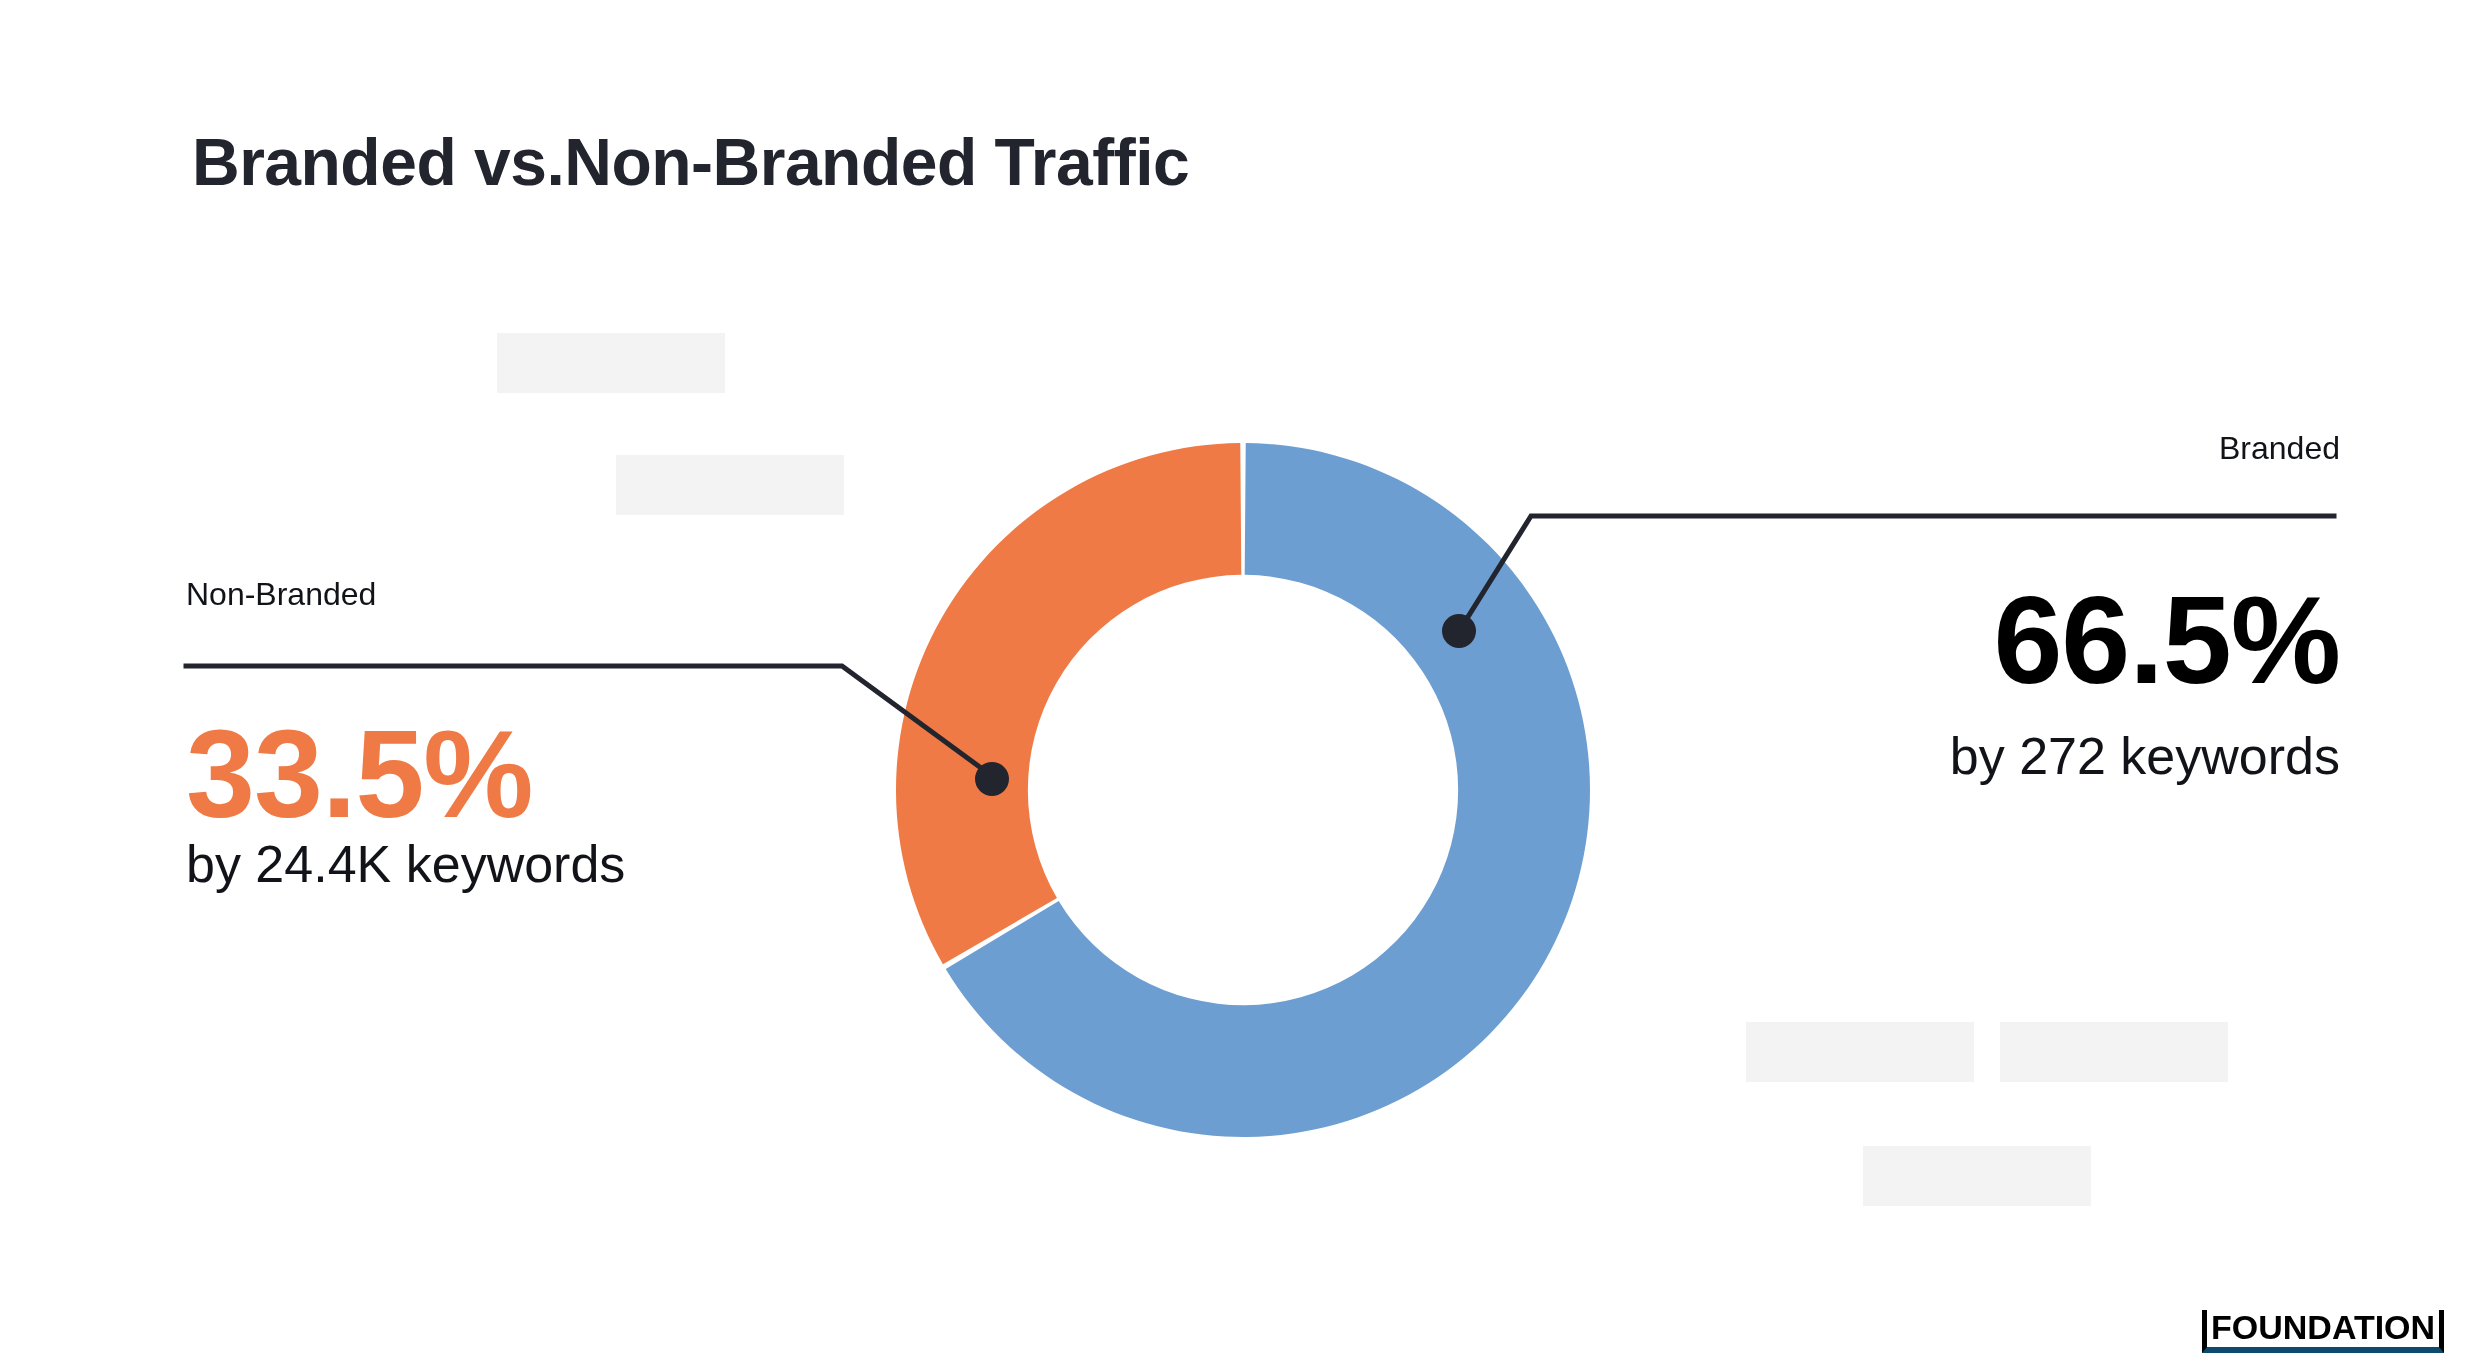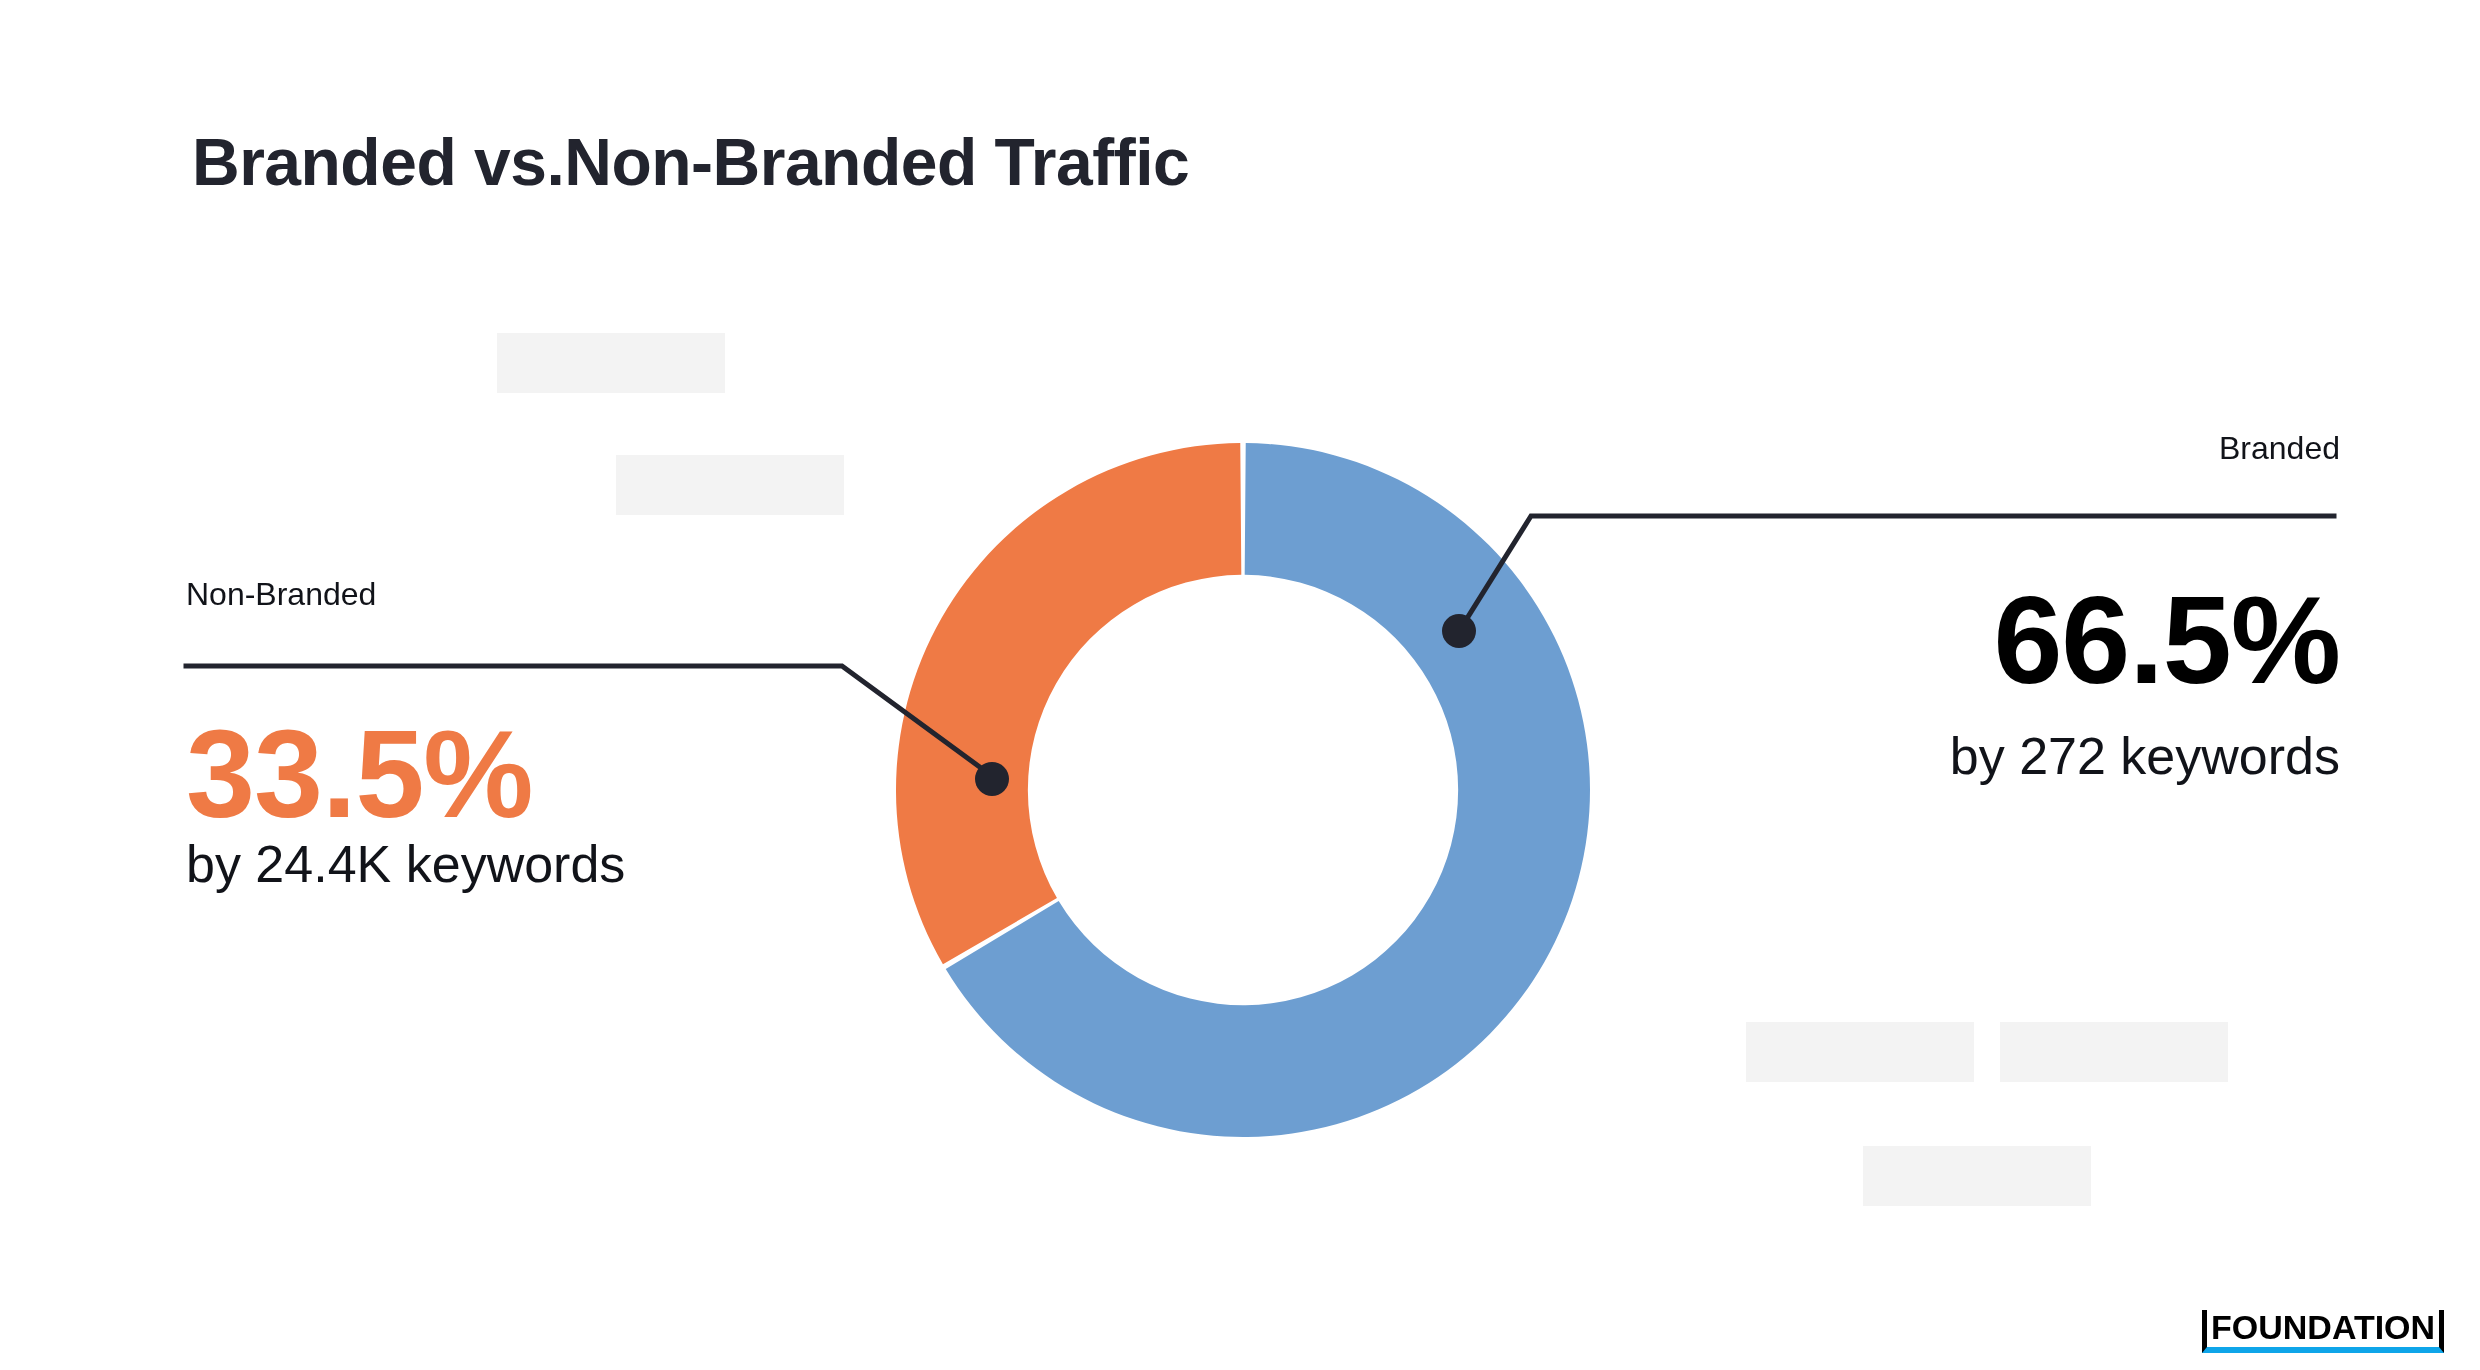--- a/index.html
+++ b/index.html
@@ -100,21 +100,21 @@
     position: absolute;
     left: 2202px;
     top: 1310px;
     font-size: 34px;
     font-weight: bold;
     color: #000000;
     letter-spacing: 0px;
     white-space: nowrap;
     border-left: 5px solid #000000;
     border-right: 5px solid #000000;
-    border-bottom: 6px solid #0ea5e9;
+    border-bottom: 6px solid #0c4a6e;
     padding: 0 4px 2px 4px;
     line-height: 1.02;
   }
 </style>
 </head>
 <body>
 
 <div id="canvas">
 
   <div id="chart-title">Branded vs.Non-Branded Traffic</div>

